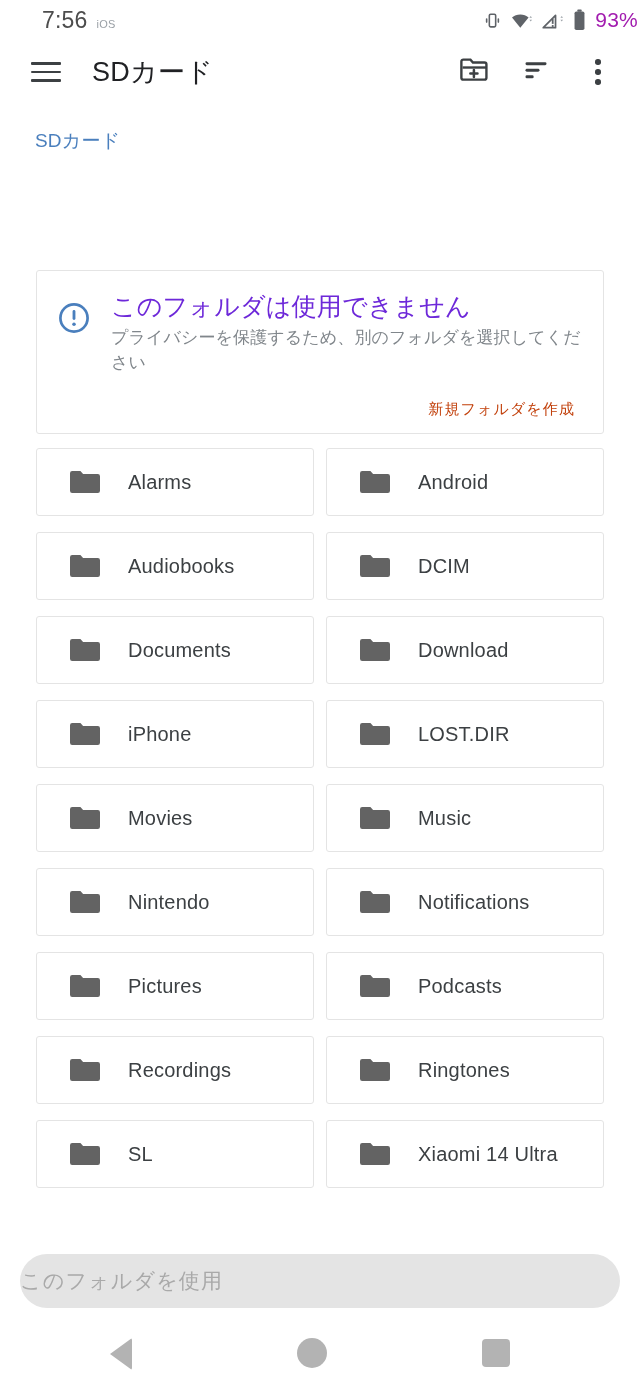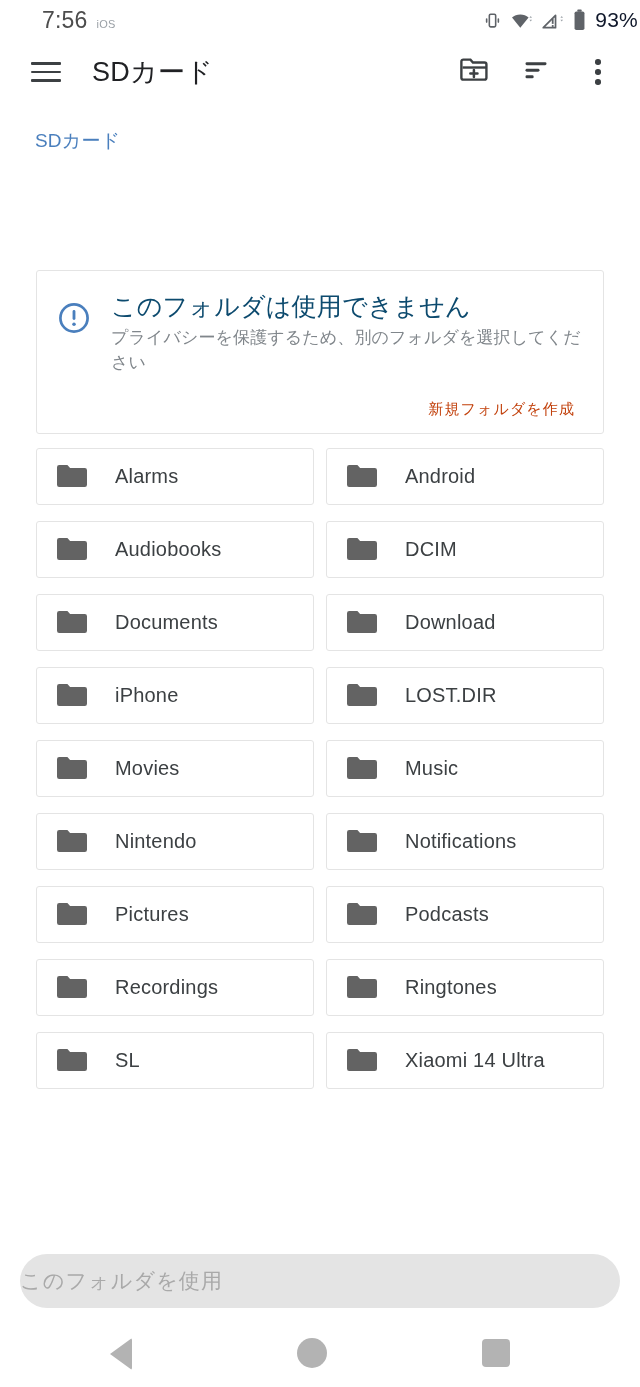--- a/index.html
+++ b/index.html
@@ -26,21 +26,21 @@
     color: #5f6368;
   }
   .status-left { display: flex; align-items: baseline; gap: 9px; }
   .status-time { font-size: 23px; color: #4d4d4d; letter-spacing: .2px; }
   .status-carrier { font-size: 11px; color: #9aa0a6; letter-spacing: .2px; }
   .status-right {
     margin-left: auto;
     display: flex; align-items: center; gap: 9px;
   }
   .status-right svg { display: block; }
-  .battery-pct { font-size: 21px; color: #0f172a; letter-spacing: .2px; }
+  .battery-pct { font-size: 21px; color: #a21caf; letter-spacing: .2px; }
 
   
   .app-bar {
     position: absolute; top: 40px; left: 0;
     width: 640px; height: 64px;
     display: flex; align-items: center;
     padding: 0 18px 0 22px;
   }
   .icon-btn {
     width: 48px; height: 48px;
@@ -88,21 +88,21 @@
     width: 568px; height: 164px;
     background: #ffffff;
     border: 1px solid #e4e4e4;
     border-radius: 3px;
     padding: 20px 18px 0 20px;
   }
   .warn-top { display: flex; align-items: flex-start; }
   .warn-icon { flex: 0 0 auto; margin-top: 10px; margin-right: 20px; }
   .warn-texts { flex: 1 1 auto; min-width: 0; }
   .warn-title {
-    font-size: 25px; color: #0c4a6e;
+    font-size: 25px; color: #6d28d9;
     letter-spacing: .2px; line-height: 1.25;
   }
   .warn-body {
     margin-top: 4px;
     font-size: 17px; color: #80868b;
     line-height: 1.45; letter-spacing: .1px;
   }
   .warn-action-row {
     position: absolute; right: 28px; bottom: 14px;
   }
@@ -118,26 +118,26 @@
     overflow: hidden;
   }
   .grid {
     display: grid;
     grid-template-columns: 278px 278px;
     column-gap: 12px;
     row-gap: 16px;
     padding: 0 36px;
   }
   .folder-card {
-    height: 57px;
+    height: 68px;
     background: #ffffff;
     border: 1px solid #e4e4e4;
     border-radius: 3px;
     display: flex; align-items: center;
-    padding-left: 20px;
+    padding-left: 33px;
   }
   .folder-icon { flex: 0 0 auto; margin-right: 28px; display: block; }
   .folder-name {
     font-size: 20px; color: #3c4043;
     letter-spacing: .2px; white-space: nowrap;
     overflow: hidden; text-overflow: clip;
   }
 
   
   .bottom-cover {

